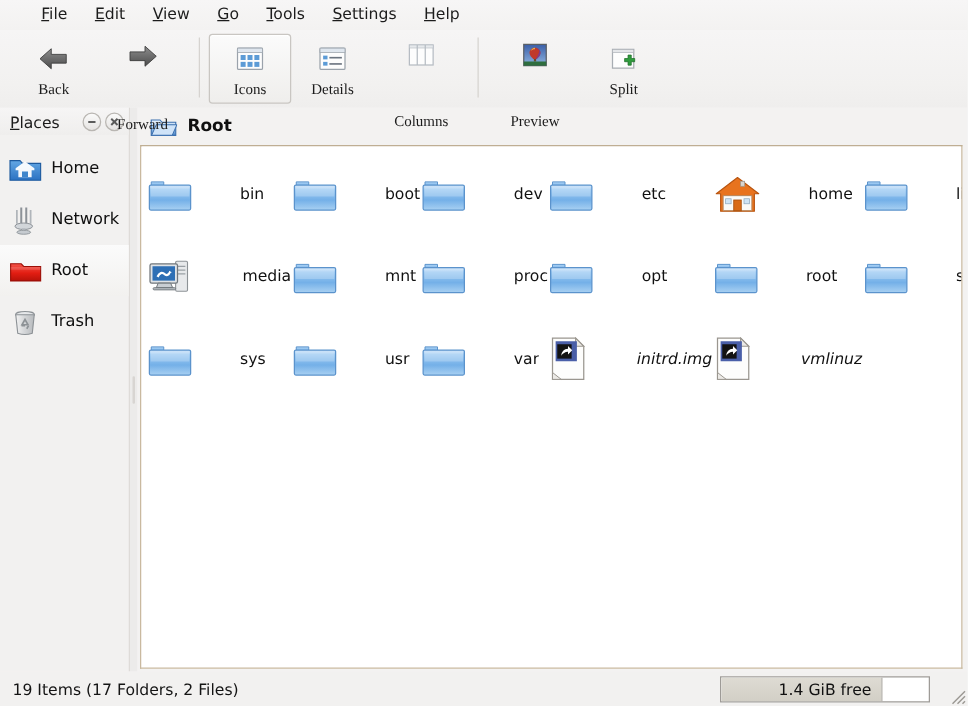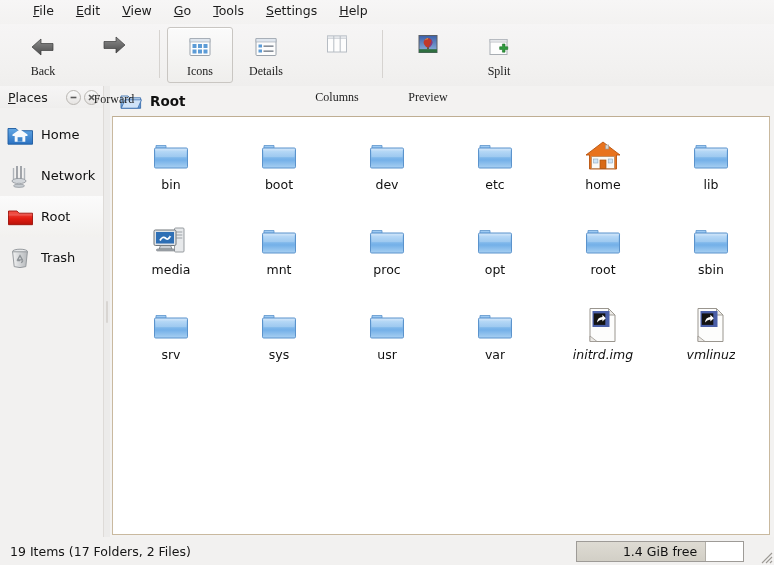--- a/index.html
+++ b/index.html
@@ -143,22 +143,22 @@
     margin-bottom: 2px;
     overflow: hidden;
     padding: 10px 4px 4px 4px;
   }
   .grid {
     display: grid;
     grid-template-columns: repeat(6, 1fr);
     row-gap: 20px;
   }
   .item {
-    display: flex; flex-direction: column; align-items: center;
-    cursor: default; padding-top: 4px;
+    display: flex; flex-direction: row; align-items: center;
+    cursor: default; padding-top: 4px; gap: 37px;
   }
   .item .iico { height: 42px; display:flex; align-items:flex-end; justify-content:center; }
   .item .ilbl {
     margin-top: 4px; font-size: 12.5px; color: #111; text-align: center;
     max-width: 100px; overflow: hidden; white-space: nowrap;
   }
   .item .ilbl.link { font-style: italic; }
 
   
   .statusbar {
@@ -561,30 +561,20 @@
               <span class="ilbl">sbin</span>
             </div>
             <div class="item">
               <span class="iico">
                 <svg width="38" height="32" viewBox="0 0 38 32">
       <path d="M4 4.5 h10 v3 h-10 z" fill="url(#gTab)" stroke="#5b93cc" stroke-width="0.8"></path>
       <rect x="2.5" y="7" width="33" height="20" rx="1.2" fill="url(#gFold)" stroke="#5b93cc" stroke-width="1"></rect>
       <rect x="3.6" y="8.2" width="30.8" height="8" fill="#ffffff" opacity="0.22"></rect>
     </svg>
               </span>
-              <span class="ilbl">srv</span>
-            </div>
-            <div class="item">
-              <span class="iico">
-                <svg width="38" height="32" viewBox="0 0 38 32">
-      <path d="M4 4.5 h10 v3 h-10 z" fill="url(#gTab)" stroke="#5b93cc" stroke-width="0.8"></path>
-      <rect x="2.5" y="7" width="33" height="20" rx="1.2" fill="url(#gFold)" stroke="#5b93cc" stroke-width="1"></rect>
-      <rect x="3.6" y="8.2" width="30.8" height="8" fill="#ffffff" opacity="0.22"></rect>
-    </svg>
-              </span>
               <span class="ilbl">sys</span>
             </div>
             <div class="item">
               <span class="iico">
                 <svg width="38" height="32" viewBox="0 0 38 32">
       <path d="M4 4.5 h10 v3 h-10 z" fill="url(#gTab)" stroke="#5b93cc" stroke-width="0.8"></path>
       <rect x="2.5" y="7" width="33" height="20" rx="1.2" fill="url(#gFold)" stroke="#5b93cc" stroke-width="1"></rect>
       <rect x="3.6" y="8.2" width="30.8" height="8" fill="#ffffff" opacity="0.22"></rect>
     </svg>
               </span>

